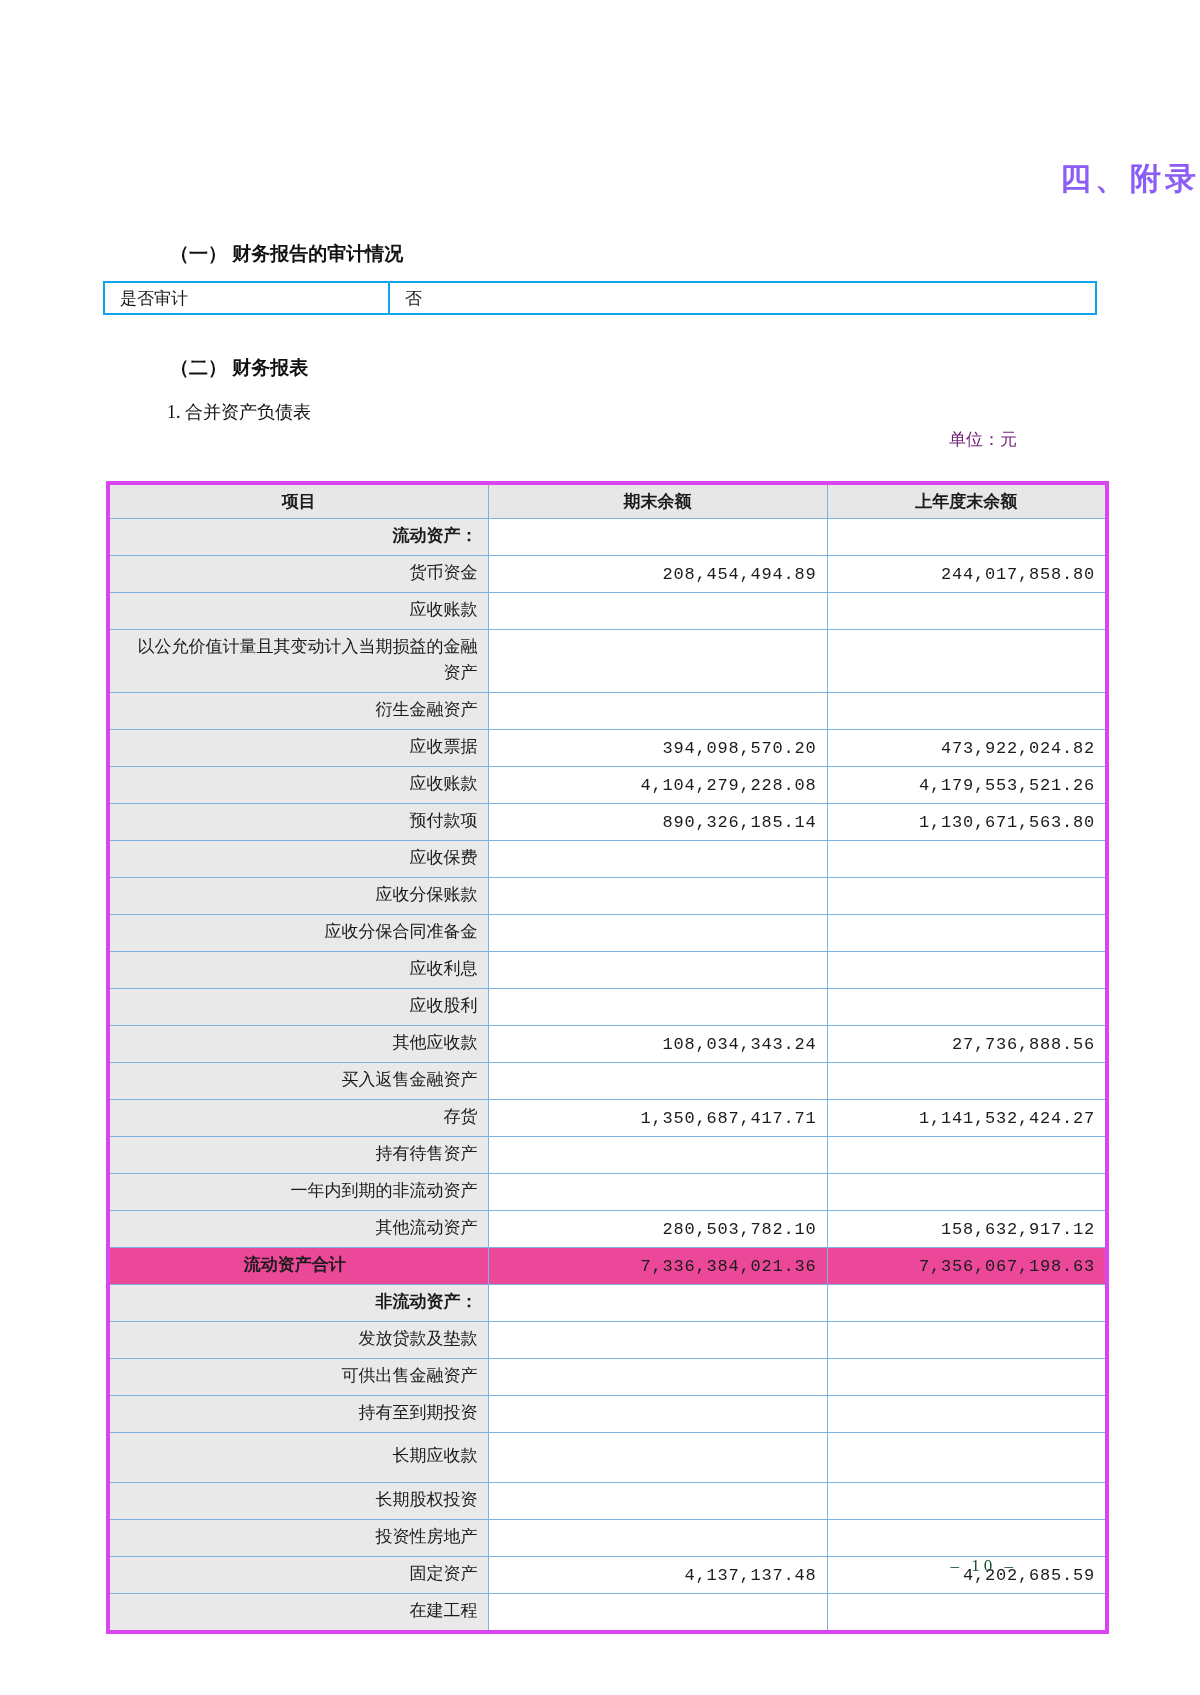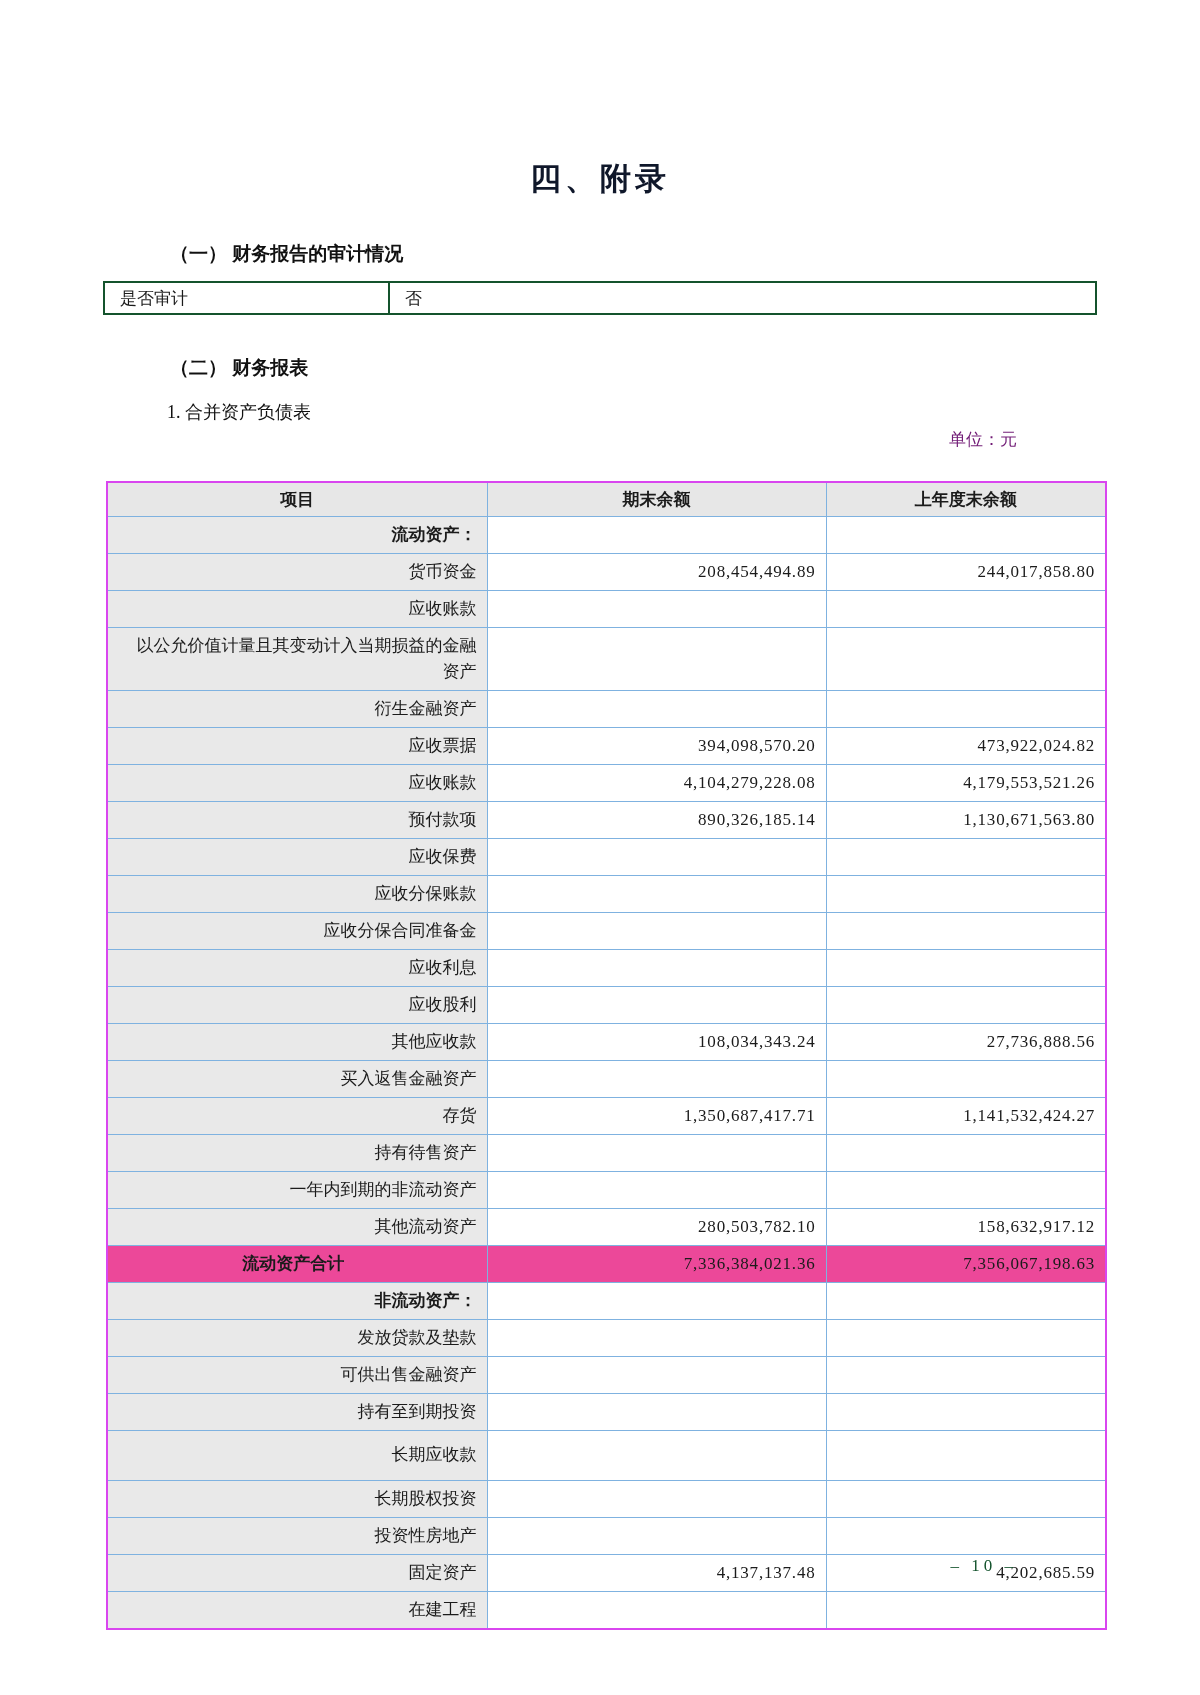--- a/index.html
+++ b/index.html
@@ -10,26 +10,26 @@
     background: #ffffff;
     font-family: "Liberation Serif", serif;
     color: #1b1b1b;
     overflow: hidden;
   }
   .doc-title {
     position: absolute;
     top: 158px; left: 0;
     width: 100%;
     margin: 0;
-    text-align: center;
+    text-align: right;
     font-family: "Liberation Sans", sans-serif;
     font-size: 31px;
     font-weight: bold;
     letter-spacing: 4px;
-    color: #0f172a;
+    color: #8b5cf6;
   }
   .section-heading {
     position: absolute;
     left: 170px;
     margin: 0;
     font-family: "Liberation Sans", sans-serif;
     font-size: 19px;
     font-weight: bold;
     color: #111;
   }
@@ -49,40 +49,40 @@
   }
   table.audit-table {
     position: absolute;
     left: 103px; top: 281px;
     width: 994px;
     border-collapse: collapse;
     table-layout: fixed;
     font-size: 17px;
   }
   table.audit-table td {
-    border: 2px solid #14532d;
+    border: 2px solid #0ea5e9;
     height: 28px;
     padding: 1px 2px 1px 15px;
     background: #ffffff;
     vertical-align: middle;
   }
   table.bs-table {
     position: absolute;
     left: 106px; top: 481px;
     width: 999px;
     border-collapse: collapse;
     table-layout: fixed;
     font-size: 17px;
   }
   table.bs-table th, table.bs-table td {
     border: 1px solid #7fb2e0;
     vertical-align: middle;
     overflow: hidden;
   }
-  table.bs-table { border: 2px solid #d946ef; }
+  table.bs-table { border: 4px solid #d946ef; font-family: Liberation Mono, monospace; }
   table.bs-table th {
     background: #e7e7e7;
     height: 31px;
     font-size: 17px;
     font-weight: bold;
     text-align: center;
     padding: 1px 2px;
   }
   table.bs-table td { height: 32px; }
   table.bs-table td.item {

